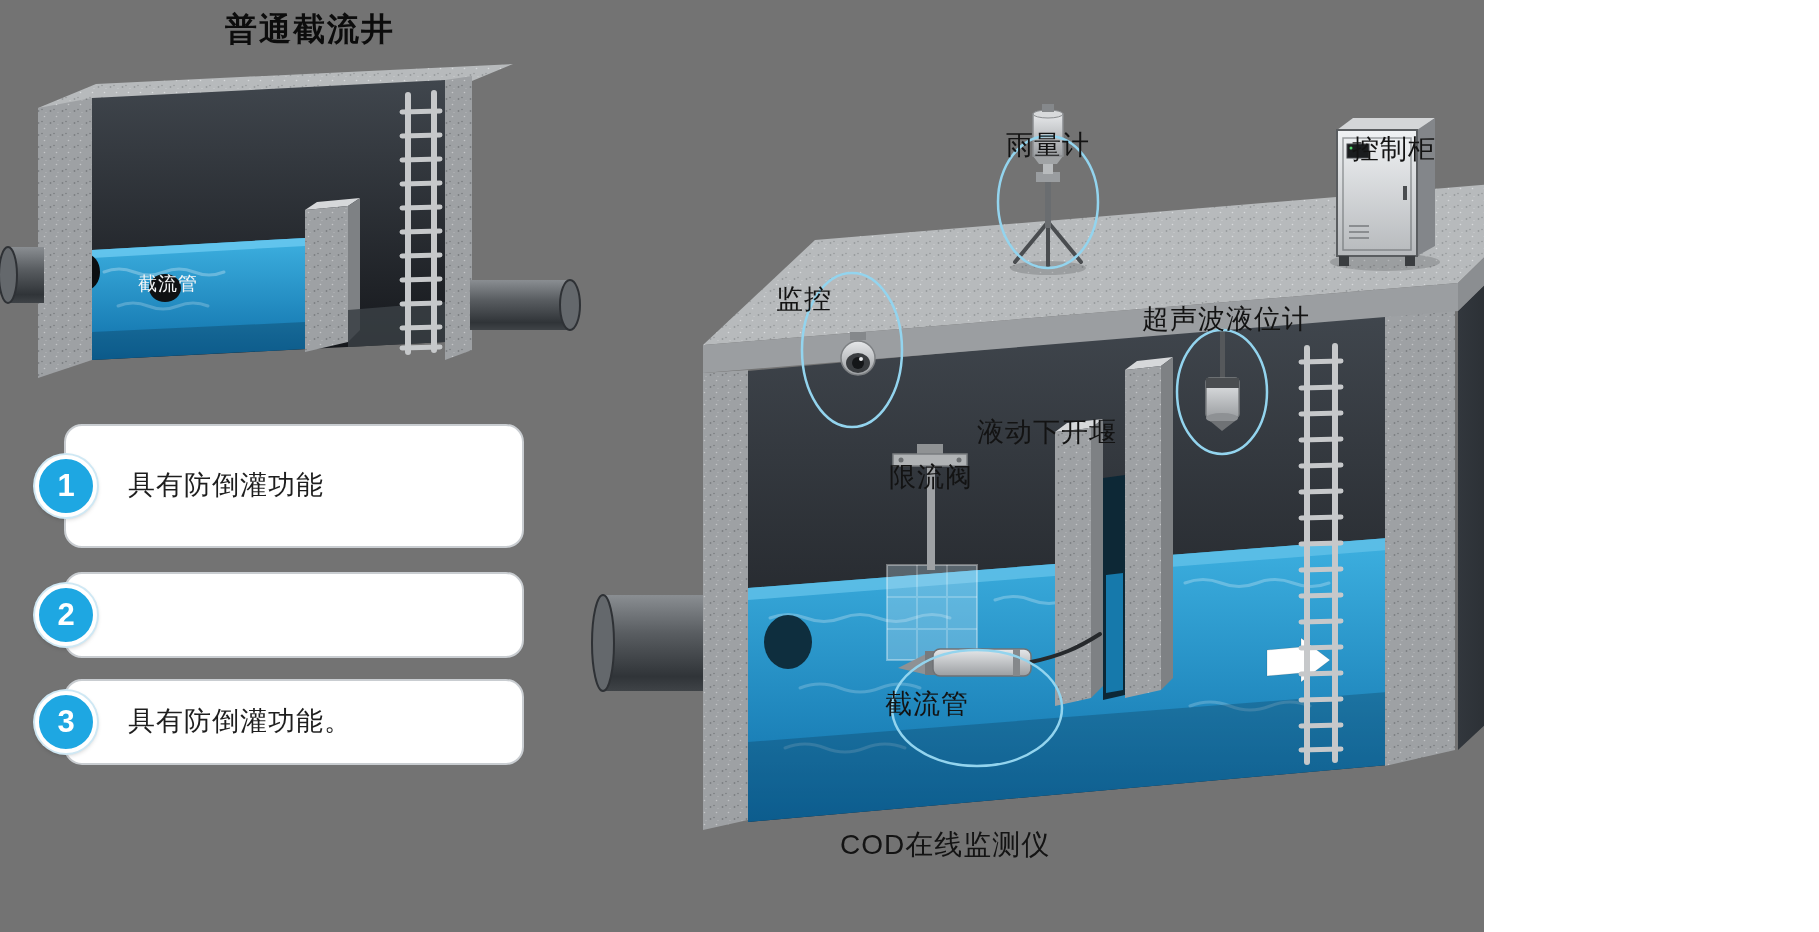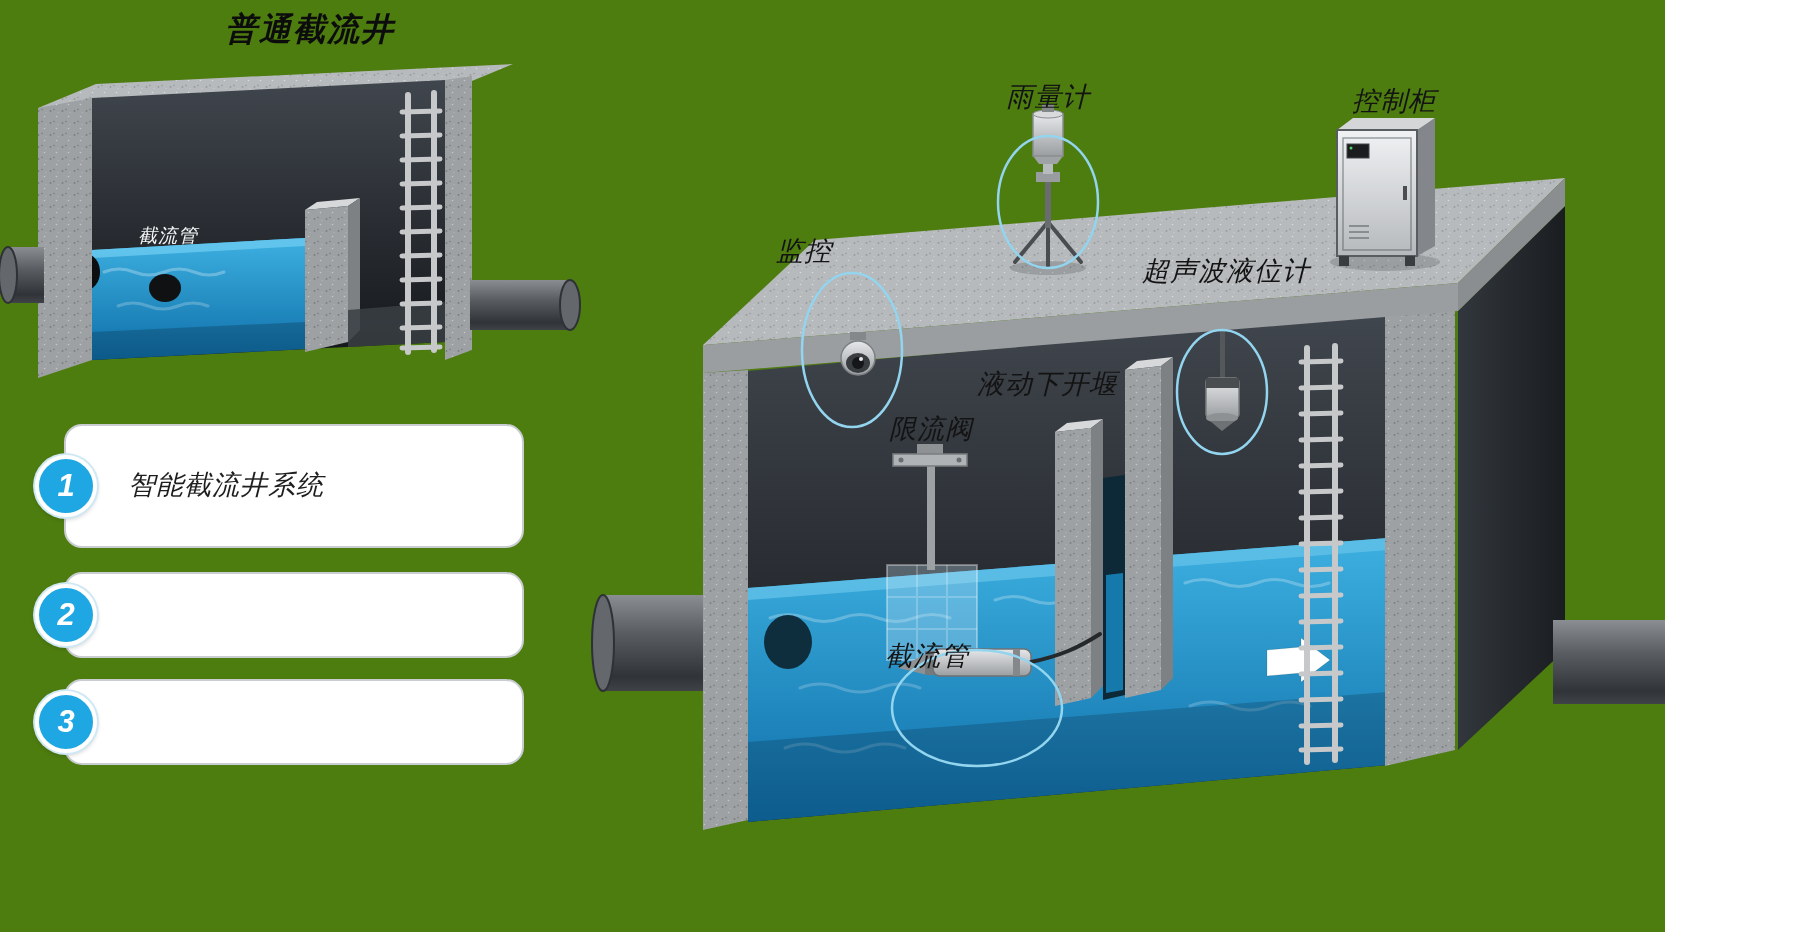--- a/index.html
+++ b/index.html
@@ -1,22 +1,22 @@
 <!DOCTYPE html>
 <html><head>
 <meta charset="utf-8">
 <style>
   html,body{margin:0;padding:0;background:#fff;}
-  .page{position:relative;width:1665px;height:932px;background:#4d7c0f;overflow:hidden;
-        font-family:"Liberation Sans", sans-serif;color:#141414;font-style:italic;}
+  .page{position:relative;width:1484px;height:932px;background:#737373;overflow:hidden;
+        font-family:"Liberation Sans", sans-serif;color:#141414;}
   svg.scene{position:absolute;left:0;top:0;z-index:0;}
   .section-title{position:absolute;z-index:3;font-size:32px;font-weight:700;color:#0c0c0c;
         text-align:center;letter-spacing:2px;white-space:nowrap;}
   .diagram-label{position:absolute;z-index:3;font-size:27px;font-weight:500;color:#131313;
-        white-space:nowrap;letter-spacing:1px;}
+        white-space:nowrap;letter-spacing:1px;margin-top:48px;}
   .diagram-label.small-white{font-size:19px;color:#f3f5f6;font-weight:500;}
   .diagram-label.big{font-size:28px;}
   .callout{position:absolute;z-index:3;background:#ffffff;border:2px solid #c9cdd1;
         border-radius:18px;display:flex;flex-direction:column;justify-content:center;
         padding-left:62px;box-sizing:border-box;}
   .callout .line{font-size:27px;color:#1e1e1e;line-height:1.62;letter-spacing:1px;white-space:nowrap;}
   .badge{position:absolute;left:-31px;top:50%;transform:translateY(-50%);
         width:62px;height:62px;border-radius:50%;background:#1ea7e2;border:4px solid #ffffff;
         box-shadow:0 0 0 2px #cfe8f4, 0 2px 5px rgba(0,0,0,.22);
         display:flex;align-items:center;justify-content:center;
@@ -236,27 +236,29 @@
 
   <div class="diagram-label small-white" style="left:138px;top:223px;">截流管</div>
 
   <div class="diagram-label" style="left:1006px;top:79px;">雨量计</div>
   <div class="diagram-label" style="left:1352px;top:83px;">控制柜</div>
   <div class="diagram-label" style="left:776px;top:233px;">监控</div>
   <div class="diagram-label" style="left:1142px;top:253px;text-align:center;">超声波液位计</div>
   <div class="diagram-label" style="left:977px;top:366px;text-align:right;">液动下开堰</div>
   <div class="diagram-label" style="left:889px;top:411px;">限流阀</div>
   <div class="diagram-label" style="left:885px;top:638px;">截流管</div>
+  <div class="diagram-label big" style="left:840px;top:778px;">COD在线监测仪</div>
 
   <div class="callout" style="left:64px;top:424px;width:460px;height:124px;">
     <div class="badge">1</div>
-    <div class="line">智能截流井系统</div>
+    <div class="line">具有防倒灌功能</div>
   </div>
 
   <div class="callout" style="left:64px;top:572px;width:460px;height:86px;">
     <div class="badge">2</div>
   </div>
 
   <div class="callout" style="left:64px;top:679px;width:460px;height:86px;">
     <div class="badge">3</div>
+    <div class="line">具有防倒灌功能。</div>
   </div>
 
 </div>
 
 </body></html>

